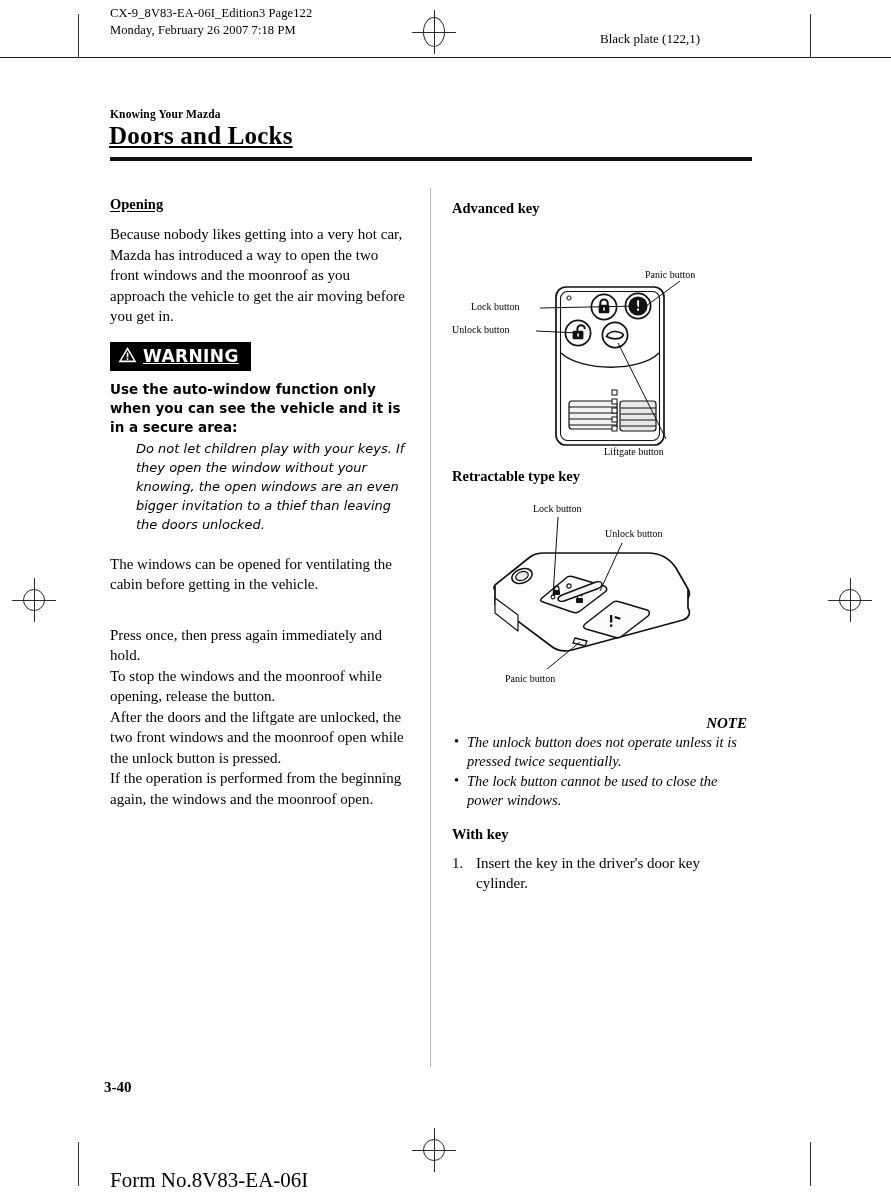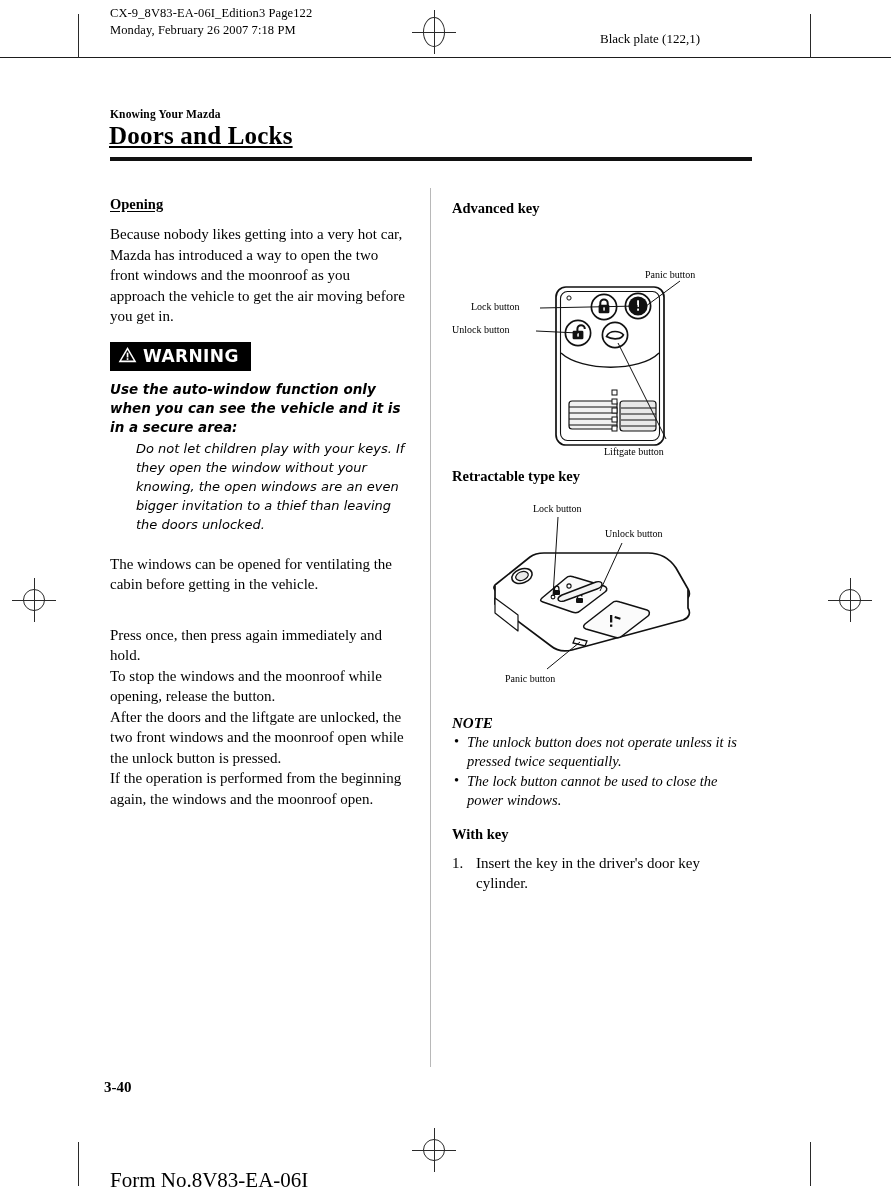--- a/index.html
+++ b/index.html
@@ -67,46 +67,47 @@
     font-size:15px; line-height:20.5px; text-align:left;
   }
   .gap-m { height:15px; }
   .gap-l { height:20px; }
 
   
   .warn-bar {
     display:inline-flex; align-items:center; gap:6px;
     background:#000; color:#fff; padding:4px 12px 4px 8px;
     margin-bottom:9px;
+    text-decoration:underline;
   }
   .warn-bar .tri { display:block; }
   .warn-bar .wtxt {
     font-family:"DejaVu Sans", sans-serif;
     font-size:17px; font-weight:bold; letter-spacing:0.4px;
   }
   .warn-lead {
     font-family:"DejaVu Sans", sans-serif;
-    font-style:italic; font-weight:bold;
+    font-weight:bold;
     font-size:13.5px; line-height:19px;
   }
   .warn-sub {
     font-family:"DejaVu Sans", sans-serif;
     font-style:italic;
     font-size:13px; line-height:19px;
     margin-left:26px; margin-top:2px;
   }
 
   
   .fig { position:relative; }
   .fig-label {
     position:absolute; font-size:10px; white-space:nowrap;
   }
   .note-head {
     font-family:"Liberation Serif", serif;
-    font-style:italic; font-weight:bold; font-size:15px;
+    font-style:italic; font-weight:bold; font-size:15px;text-align:right;
   }
   ul.note { list-style:none; margin-top:1px; }
   ul.note li {
     position:relative; padding-left:15px;
     font-style:italic; font-size:14.5px; line-height:19px;
     margin-bottom:1px;
   }
   ul.note li:before {
     content:"\2022"; position:absolute; left:2px; top:-1px; font-style:normal;
   }

